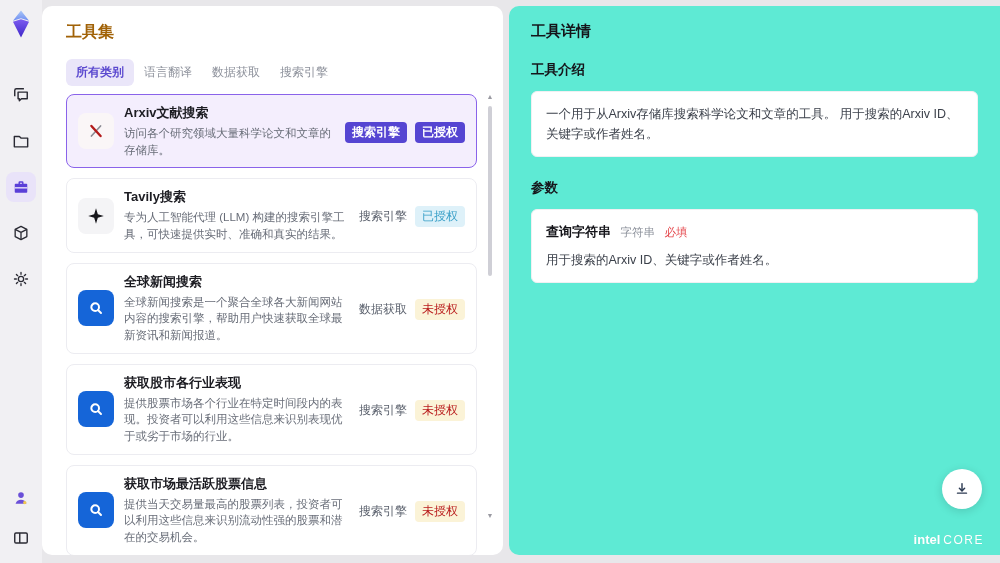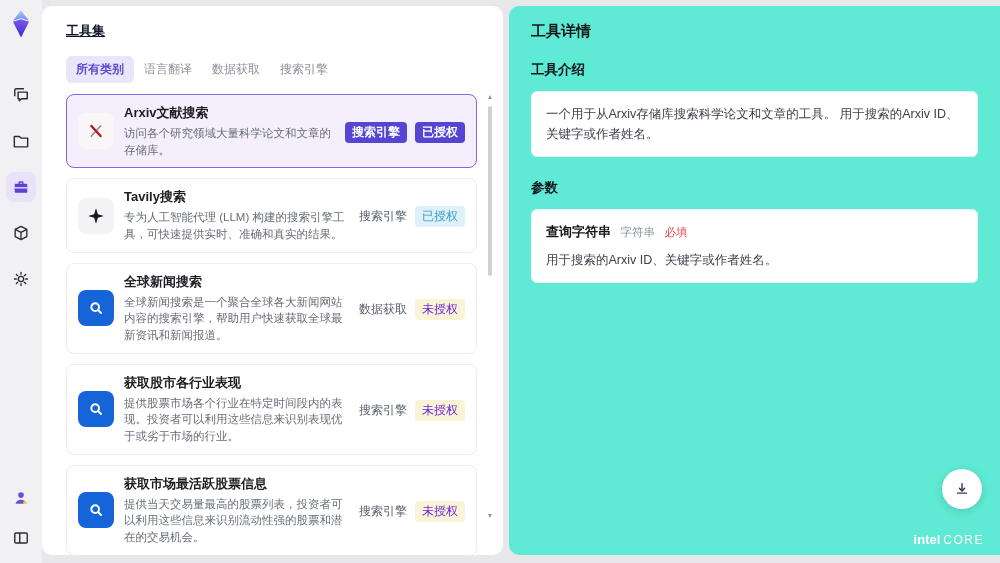--- a/index.html
+++ b/index.html
@@ -15,41 +15,41 @@
           display:flex; flex-direction:column; align-items:center; }
   .logo { margin-top:8px; width:30px; height:32px; display:grid; place-items:center; cursor:pointer; }
   .rail-nav { margin-top:40px; display:flex; flex-direction:column; gap:16px; align-items:center; }
   .rail-btn { width:30px; height:30px; border:none; background:transparent; border-radius:8px;
               display:grid; place-items:center; cursor:pointer; }
   .rail-btn.active { background:#e9e3f9; }
   .rail-bottom { position:absolute; bottom:10px; display:flex; flex-direction:column; gap:10px; align-items:center; }
   
   .main { position:absolute; left:42px; top:6px; bottom:8px; width:461px; background:#fff;
           border-radius:10px; padding:16px 30px 0 24px; overflow:hidden; }
-  .page-title { font-size:13px; font-weight:700; color:#0f172a; margin-bottom:16px;text-decoration:underline; }
+  .page-title { font-size:16px; font-weight:700; color:#a16207; margin-bottom:16px; }
   .tabs { display:flex; gap:0; margin-bottom:12px; }
   .tab { font-size:12px; color:#8e929c; padding:5px 10px; border-radius:6px; cursor:pointer; white-space:nowrap; }
   .tab.active { background:#eae6f9; color:#5b49cf; font-weight:700; }
   .tool-list { position:absolute; left:24px; right:26px; top:88px; bottom:0; overflow:hidden; }
   .card { display:flex; gap:10px; padding:9px 11px; border:1px solid #ececf1; border-radius:8px;
           margin-bottom:10px; background:#fff; align-items:center; cursor:pointer; }
   .card.selected { background:#f4eefd; border:1.5px solid #8a63ea; }
   .tool-icon { width:36px; height:36px; border-radius:8px; flex:none; display:grid; place-items:center; }
   .icon-arxiv { background:#faf6f7; }
   .icon-sparkle { background:#f4f4f6; }
   .icon-search-blue { background:#1565d8; }
   .tool-body { flex:1; min-width:0; }
   .tool-name { font-size:13px; font-weight:700; color:#1c1c22; margin-bottom:3px; }
   .tool-desc { font-size:11.5px; color:#686d78; line-height:1.45; }
   .badges { display:flex; gap:8px; flex:none; align-items:center; padding-top:2px; }
   .badge { font-size:12px; border-radius:4px; padding:2px 7px; white-space:nowrap; }
   .badge.plain { color:#5c626e; padding:2px 0; }
   .badge.solid { background:#5545d2; color:#fff; font-weight:600; }
   .badge.auth { background:#def1f9; color:#3aa0c8; }
-  .badge.unauth { background:#fbf3d7; color:#6d28d9; }
+  .badge.unauth { background:#fbf3d7; color:#b91c1c; }
   
   .sbar { position:absolute; right:8px; top:86px; bottom:6px; width:10px; }
   .sb-arrow { font-size:7px; color:#9a9aa2; text-align:center; height:10px; line-height:10px; cursor:pointer; }
   .sb-arrow.down { position:absolute; bottom:28px; left:0; right:0; }
   .sb-thumb { position:absolute; top:14px; height:170px; width:4px; left:3px; background:#cfcfd6; border-radius:2px; cursor:grab; }
   
   .detail { position:absolute; left:509px; right:0; top:6px; bottom:8px; background:#5eead4;
             border-radius:10px 0 0 10px; padding:16px 22px; }
   .detail-title { font-size:15px; font-weight:700; color:#15151a; margin-bottom:20px; }
   .section-h { font-size:13.5px; font-weight:700; color:#15151a; margin-bottom:12px; }

